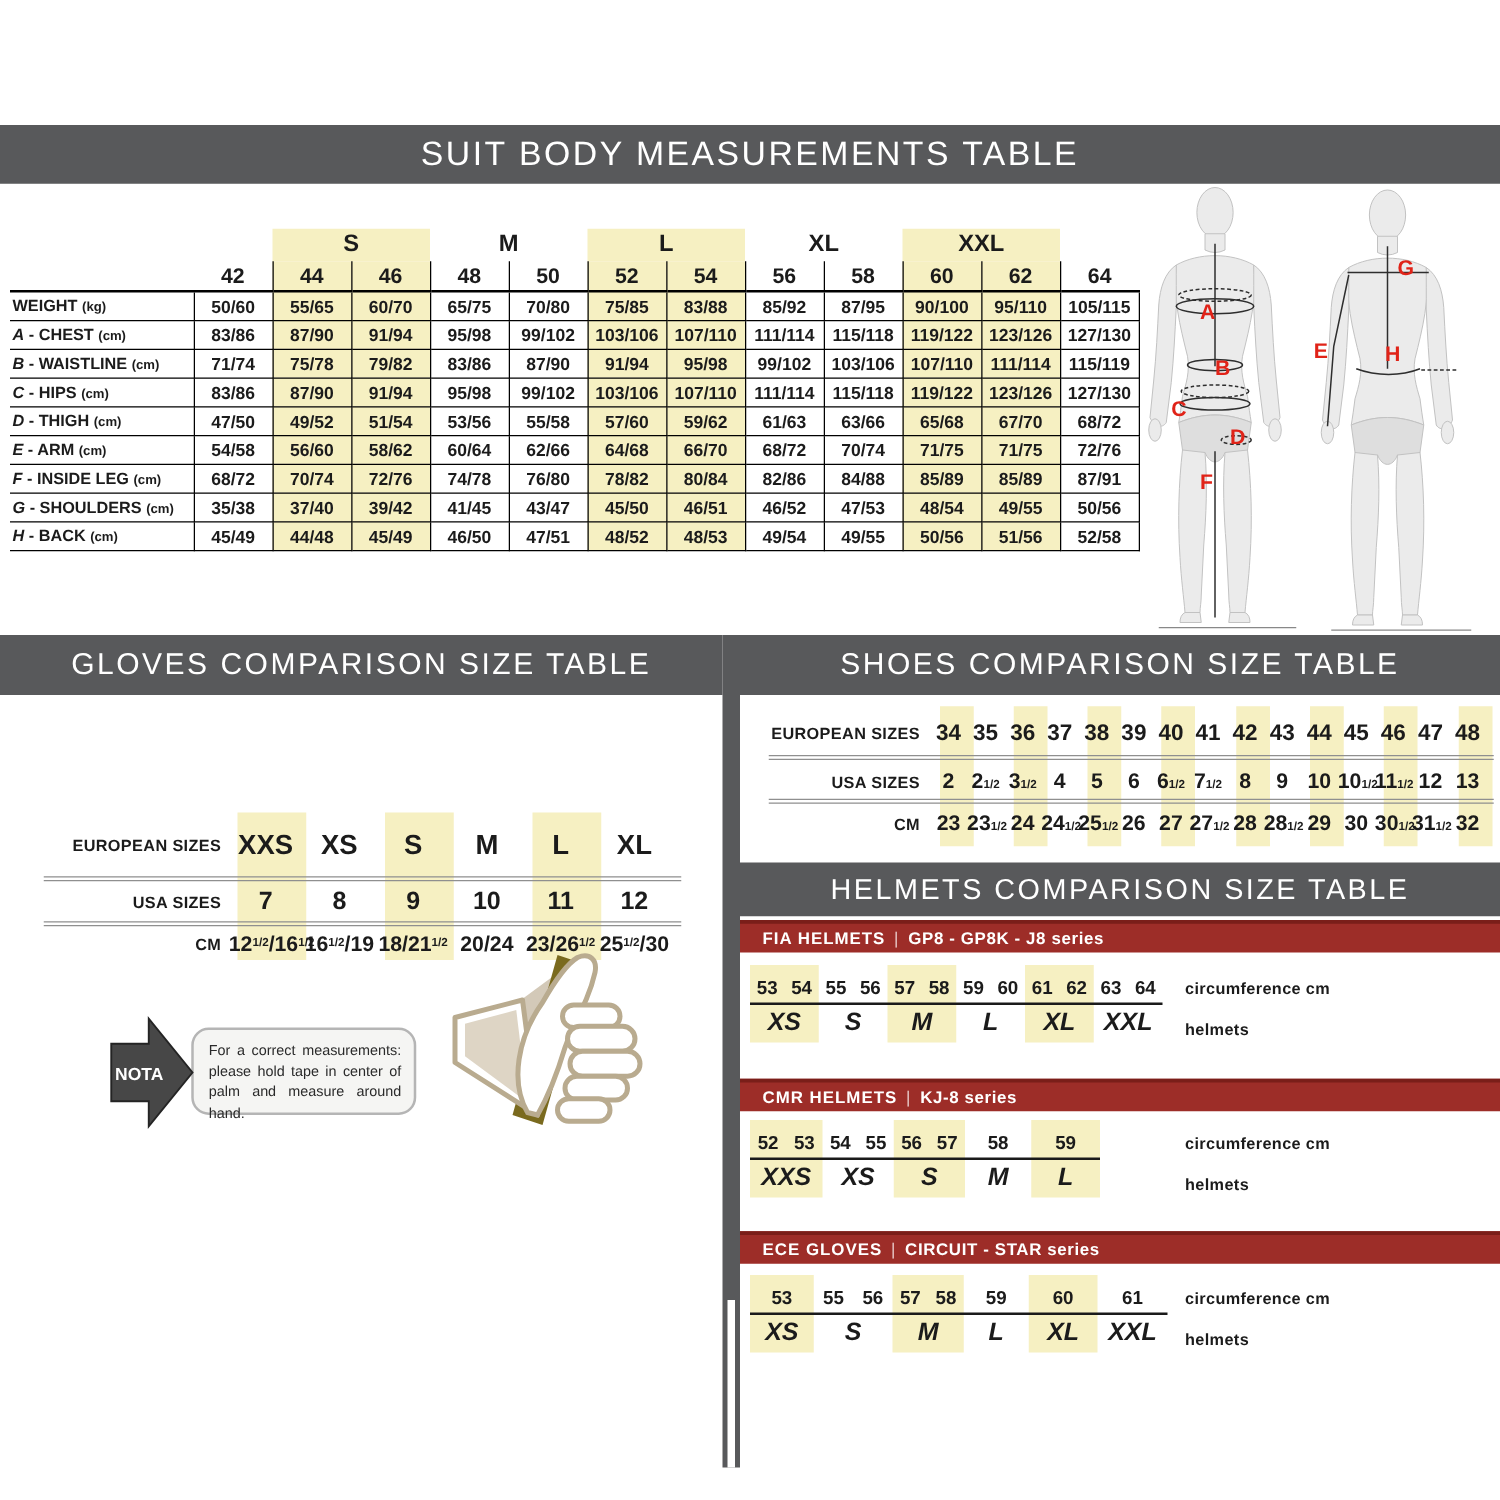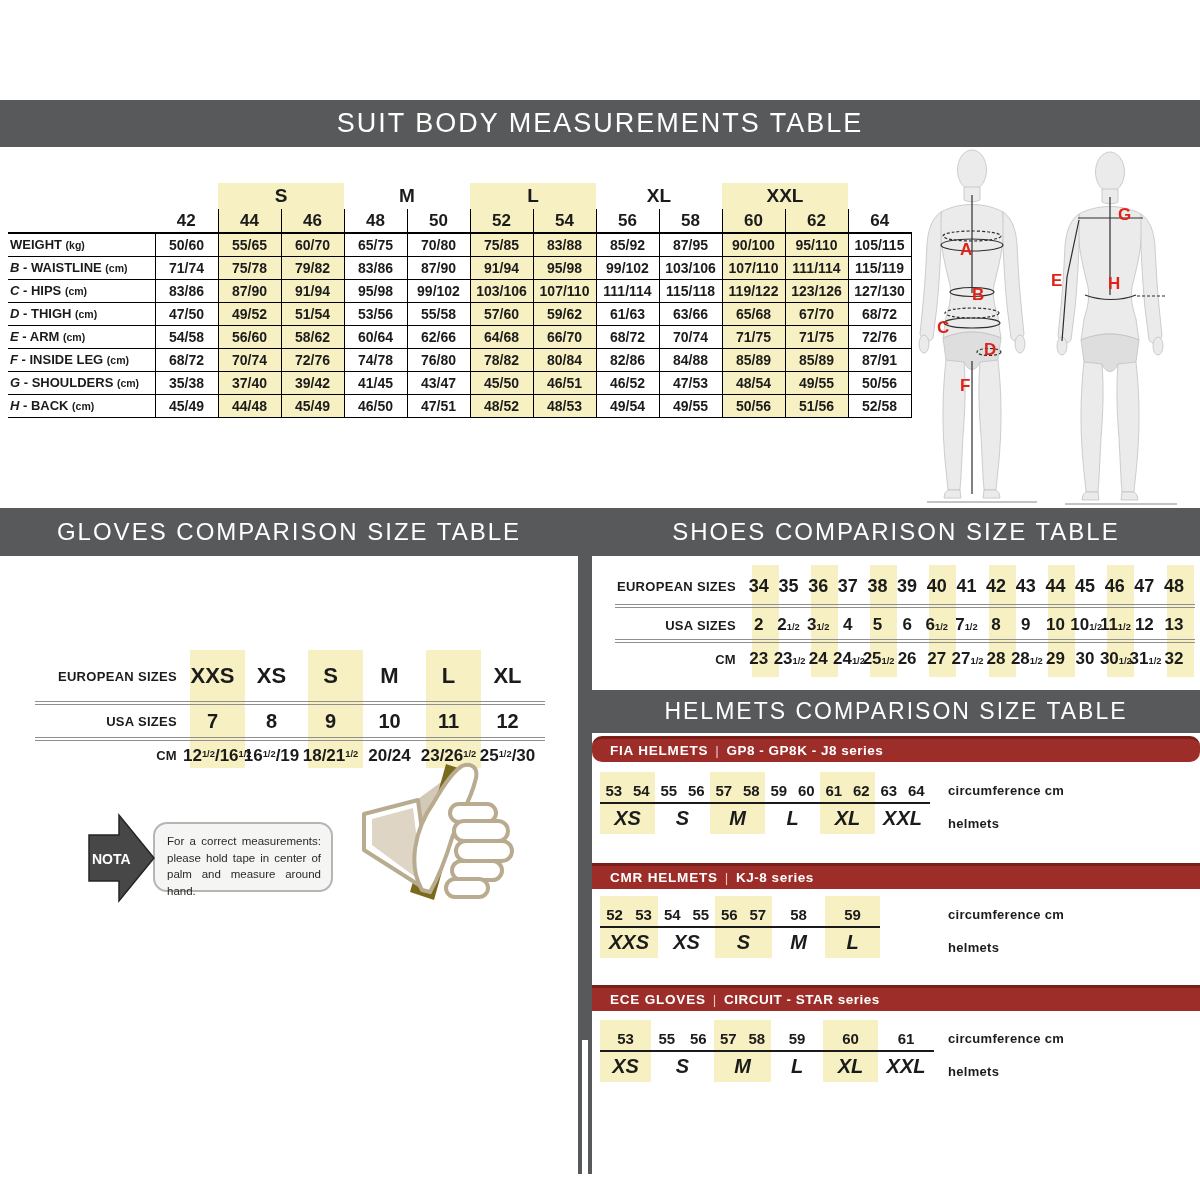--- a/index.html
+++ b/index.html
@@ -123,20 +123,35 @@
           <td class="hl">60/70</td>
           <td>65/75</td>
           <td>70/80</td>
           <td class="hl">75/85</td>
           <td class="hl">83/88</td>
           <td>85/92</td>
           <td>87/95</td>
           <td class="hl">90/100</td>
           <td class="hl">95/110</td>
           <td>105/115</td>
+        </tr>
+        <tr>
+          <td class="lbl"><span class="pfx">A</span> - CHEST <span class="unit">(cm)</span></td>
+          <td>83/86</td>
+          <td class="hl">87/90</td>
+          <td class="hl">91/94</td>
+          <td>95/98</td>
+          <td>99/102</td>
+          <td class="hl">103/106</td>
+          <td class="hl">107/110</td>
+          <td>111/114</td>
+          <td>115/118</td>
+          <td class="hl">119/122</td>
+          <td class="hl">123/126</td>
+          <td>127/130</td>
         </tr>
         <tr>
           <td class="lbl"><span class="pfx">B</span> - WAISTLINE <span class="unit">(cm)</span></td>
           <td>71/74</td>
           <td class="hl">75/78</td>
           <td class="hl">79/82</td>
           <td>83/86</td>
           <td>87/90</td>
           <td class="hl">91/94</td>
           <td class="hl">95/98</td>
@@ -414,21 +429,21 @@
         <div class="cmp-cell sv-md" style="width: 29.66px;">32</div>
       </div>
       <div class="dline" style="left: 615px; top: 604px; width: 580px;"></div>
       <div class="dline" style="left: 615px; top: 639px; width: 580px;"></div>
     </div>
 
   <div class="bar" id="helmets-title-bar">
     <span>HELMETS COMPARISON SIZE TABLE</span>
   </div>
   <div id="helmet-sections">
-      <div class="helmet-bar" style="top: 736px; border-radius: 10px;">
+      <div class="helmet-bar" style="top: 736px;">
         <span>FIA HELMETS</span>
         <span class="pipe">|</span>
         <span class="series">GP8 - GP8K - J8 series</span>
       </div>
       <div class="hgroups" style="left: 600px; top: 772px;">
         <div class="hgroup hl" style="width: 55px;">
           <div class="hcirc">
             <span>53</span>
             <span>54</span>
           </div>

